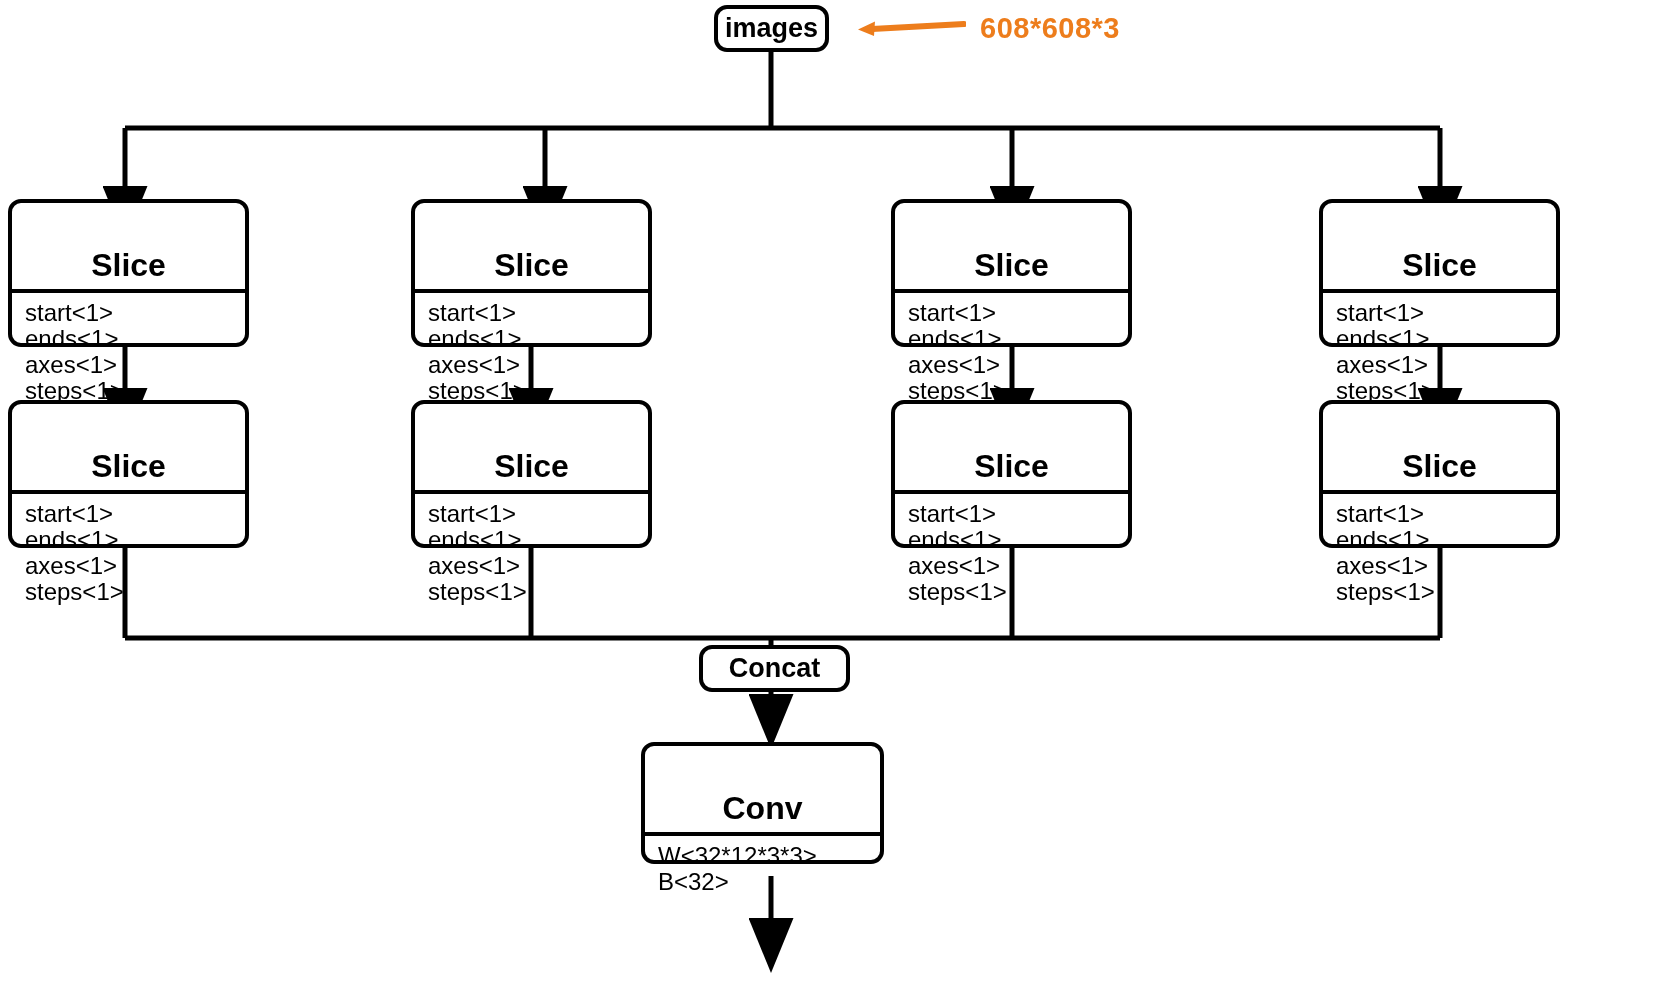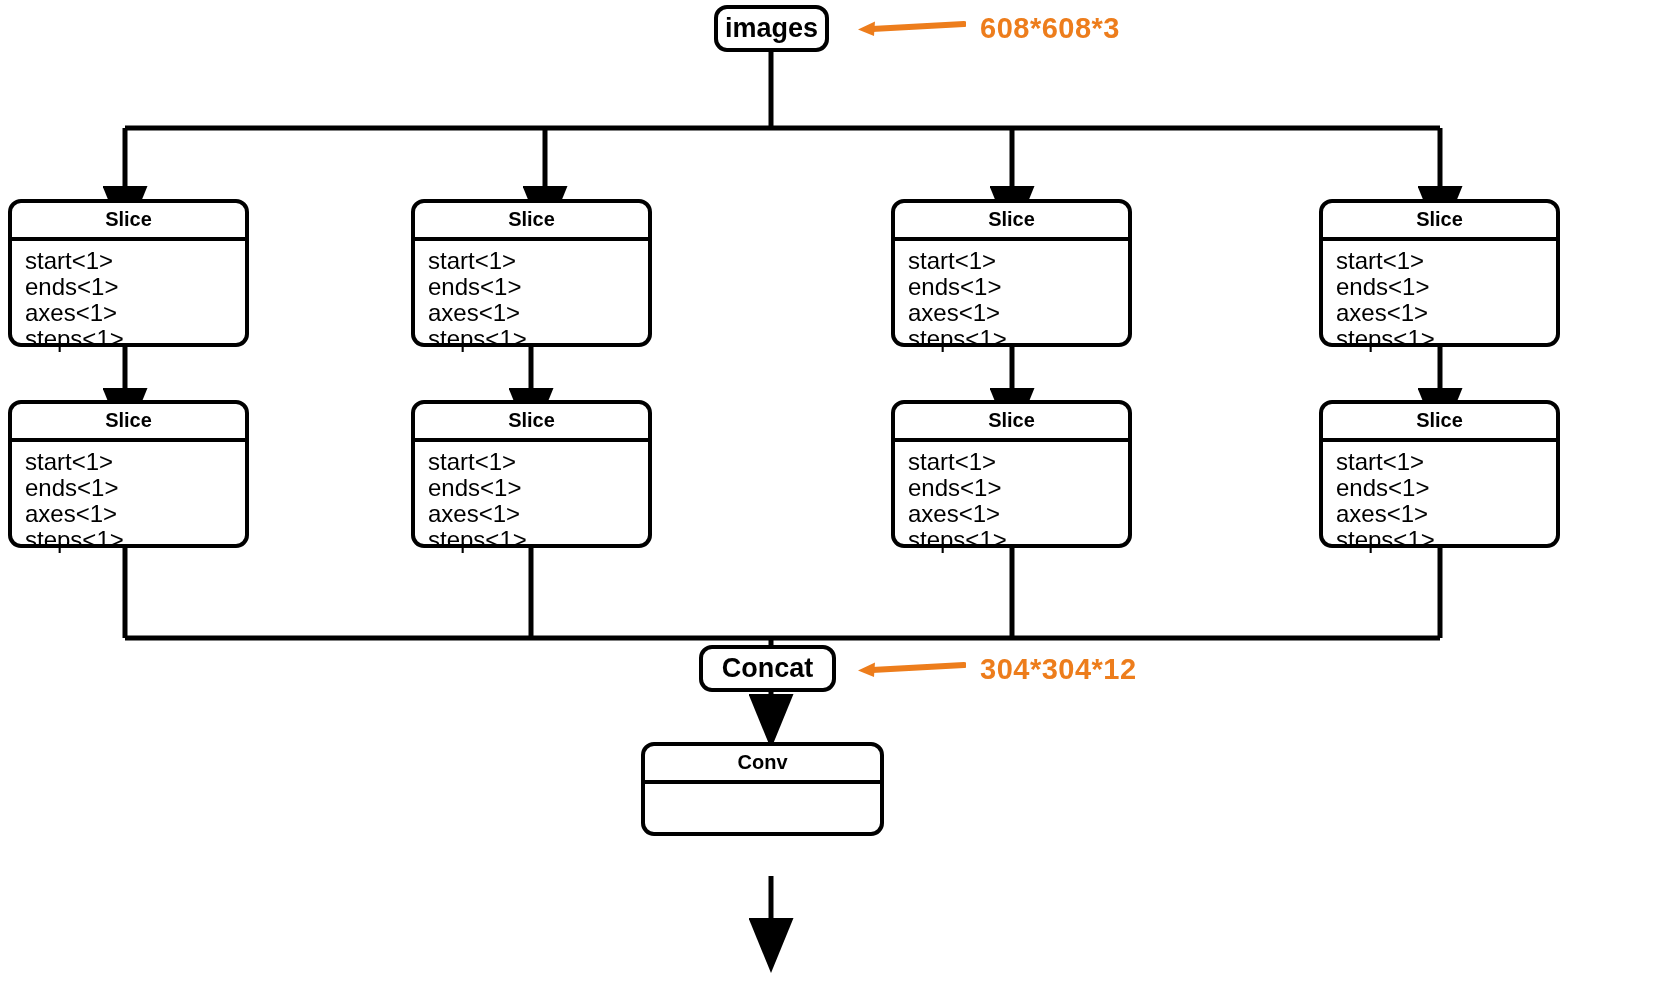--- a/index.html
+++ b/index.html
@@ -41,23 +41,24 @@
   }
   .node-title {
     text-align: center;
     font-weight: bold;
     color: #000000;
     line-height: 1;
     white-space: nowrap;
   }
   
   .node-op .node-title {
-    font-size: 20px;
+    font-size: 32px;
     padding: 6px 0 8px 0;
     border-bottom: 4px solid #000000;
+    margin-top: 40px;
   }
   .node-params {
     padding: 7px 0 6px 13px;
   }
   .param {
     font-size: 24px;
     font-weight: normal;
     color: #000000;
     line-height: 1.085;
     white-space: nowrap;
@@ -212,43 +213,38 @@
   <div class="node node-op" style="left:1319px; top:400px; width:241px; height:148px;">
     <div class="node-title">Slice</div>
     <div class="node-params">
       <div class="param">start&lt;1&gt;</div>
       <div class="param">ends&lt;1&gt;</div>
       <div class="param">axes&lt;1&gt;</div>
       <div class="param">steps&lt;1&gt;</div>
     </div>
   </div>
 
-  <div class="node node-simple" style="left:699px; top:645px; width:137px; height:47px;">
+  <div class="node node-simple" style="left:699px; top:645px; width:151px; height:47px;">
     <div class="node-title">Concat</div>
   </div>
 
-  <div class="node node-op" style="left:641px; top:742px; width:243px; height:94px;">
+  <div class="node node-op" style="left:641px; top:742px; width:243px; height:122px;">
     <div class="node-title">Conv</div>
+    <div class="node-params">
+      <div class="param">W&lt;32*12*3*3&gt;</div>
+      <div class="param">B&lt;32&gt;</div>
+    </div>
   </div>
 
 
   <div class="annot" style="left:858px; top:12px;">
     <span class="annot-arrow">
       <svg width="108" height="18" viewBox="0 0 108 18">
         <path d="M14,9 L106,4" stroke="#ED7D1C" stroke-width="6" fill="none" stroke-linecap="round"></path>
         <path d="M0,9.5 L17,1.5 L16,16 z" fill="#ED7D1C"></path>
       </svg>
     </span>
     <span class="annot-text">608*608*3</span>
   </div>
 
-  <div class="annot" style="left:858px; top:653px;">
-    <span class="annot-arrow">
-      <svg width="108" height="18" viewBox="0 0 108 18">
-        <path d="M14,9 L106,4" stroke="#ED7D1C" stroke-width="6" fill="none" stroke-linecap="round"></path>
-        <path d="M0,9.5 L17,1.5 L16,16 z" fill="#ED7D1C"></path>
-      </svg>
-    </span>
-    <span class="annot-text">304*304*12</span>
-  </div>
 
 
 </div>
 
 </body></html>

